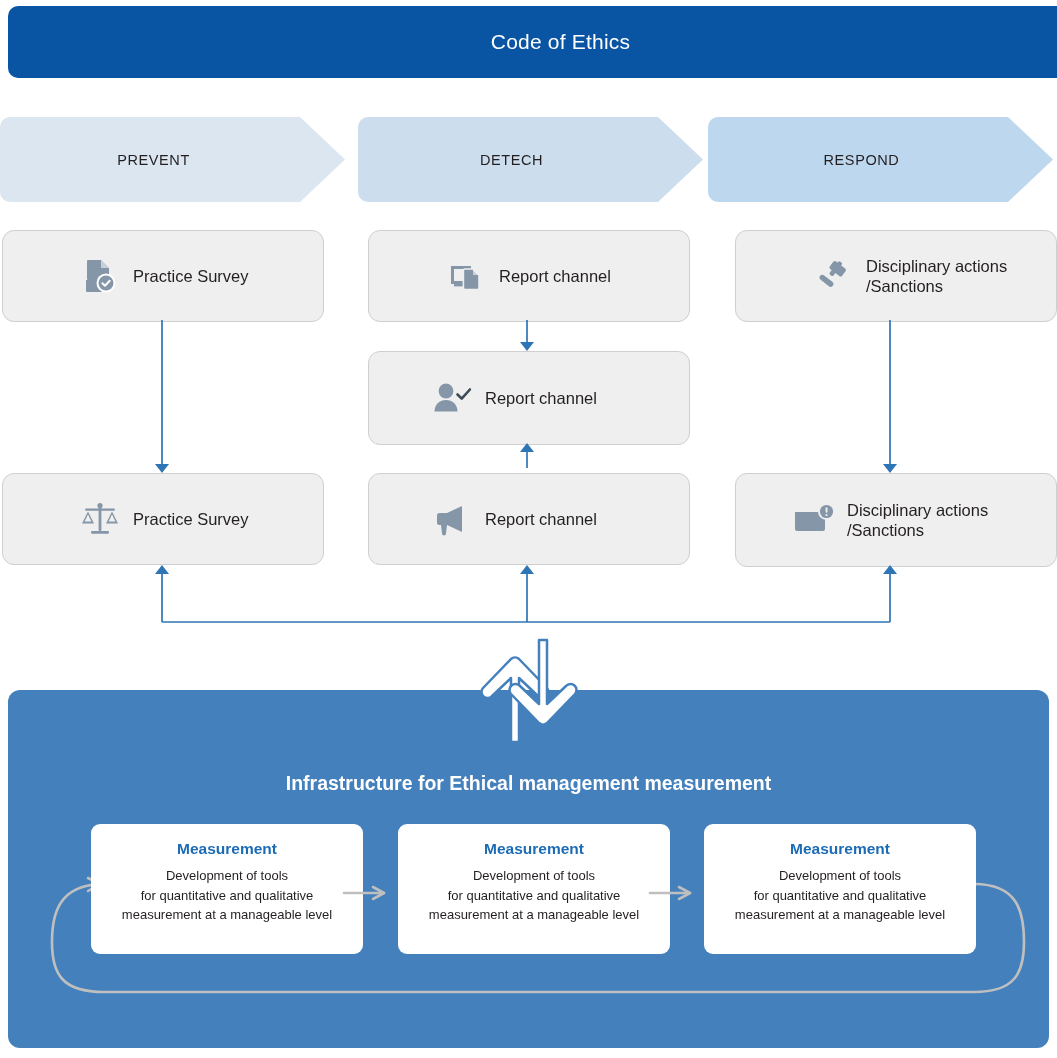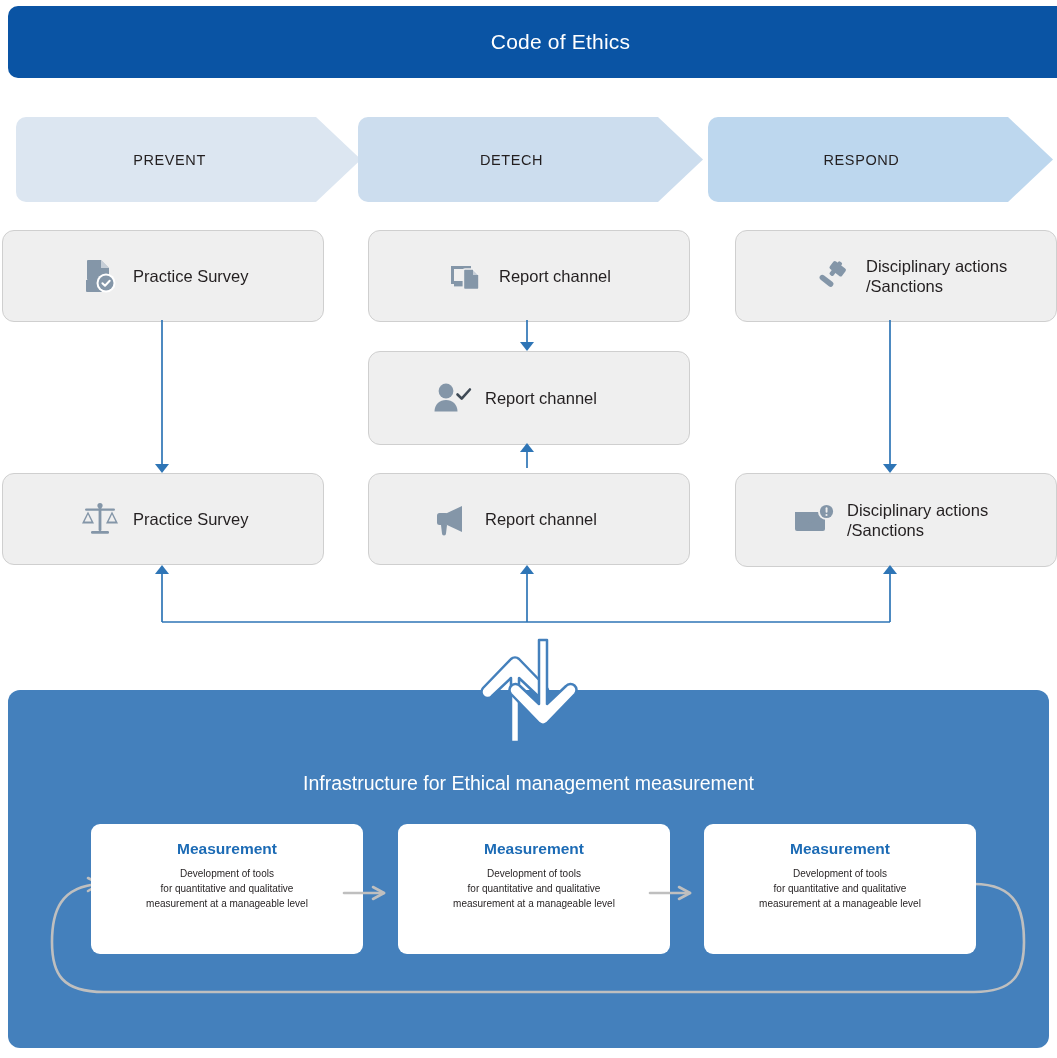--- a/index.html
+++ b/index.html
@@ -52,49 +52,49 @@
   
   #wires{left:0;top:0;width:1057px;height:1058px;pointer-events:none;z-index:5;}
 
   
   #infra-panel{
     left:8px;top:690px;width:1041px;height:358px;
     background:#4480BC;border-radius:12px;
   }
   #infra-title{
     left:0;top:772px;width:1057px;text-align:center;
-    color:#ffffff;font-size:19.5px;z-index:6;
+    color:#ffffff;font-size:19.5px;z-index:6;font-weight:bold;
   }
   .mcard{
     position:absolute;top:824px;width:272px;height:130px;
     background:#ffffff;border-radius:9px;z-index:6;
     display:flex;flex-direction:column;align-items:center;
     padding-top:16px;box-sizing:border-box;
   }
   .mcard .mt{
     color:#1C6BB5;font-size:15.5px;font-weight:bold;margin-bottom:8px;
   }
   .mcard .mb{
-    color:#231f20;font-size:10px;line-height:1.5;text-align:center;
+    color:#231f20;font-size:13px;line-height:1.5;text-align:center;
     white-space:pre-line;
   }
 
   
   #updown{left:478px;top:632px;width:102px;height:110px;z-index:7;}
 </style>
 </head>
 <body>
 
 <div class="abs" id="code-banner">
   <div class="t">Code of Ethics</div>
 </div>
 
 <div class="abs" id="chevrons">
 
-  <div class="chev" style="left:16px;width:345px;">
+  <div class="chev" style="left:0;width:345px;">
     <div class="shape">
       <svg viewBox="0 0 345 85" preserveAspectRatio="none">
         <path d="M10,0 H300 L345,42.5 L300,85 H10 A10,10 0 0 1 0,75 V10 A10,10 0 0 1 10,0 Z" fill="#DCE6F1"></path>
       </svg>
     </div>
     <div class="clabel">PREVENT</div>
   </div>
 
   <div class="chev" style="left:708px;width:345px;">
     <div class="shape">

